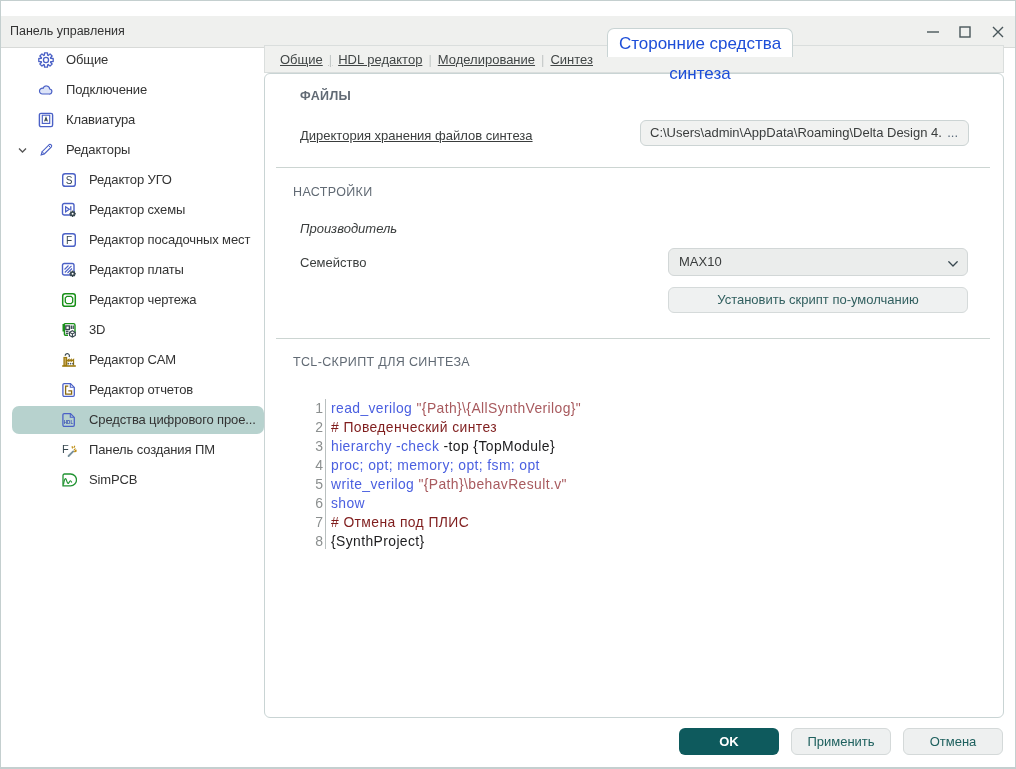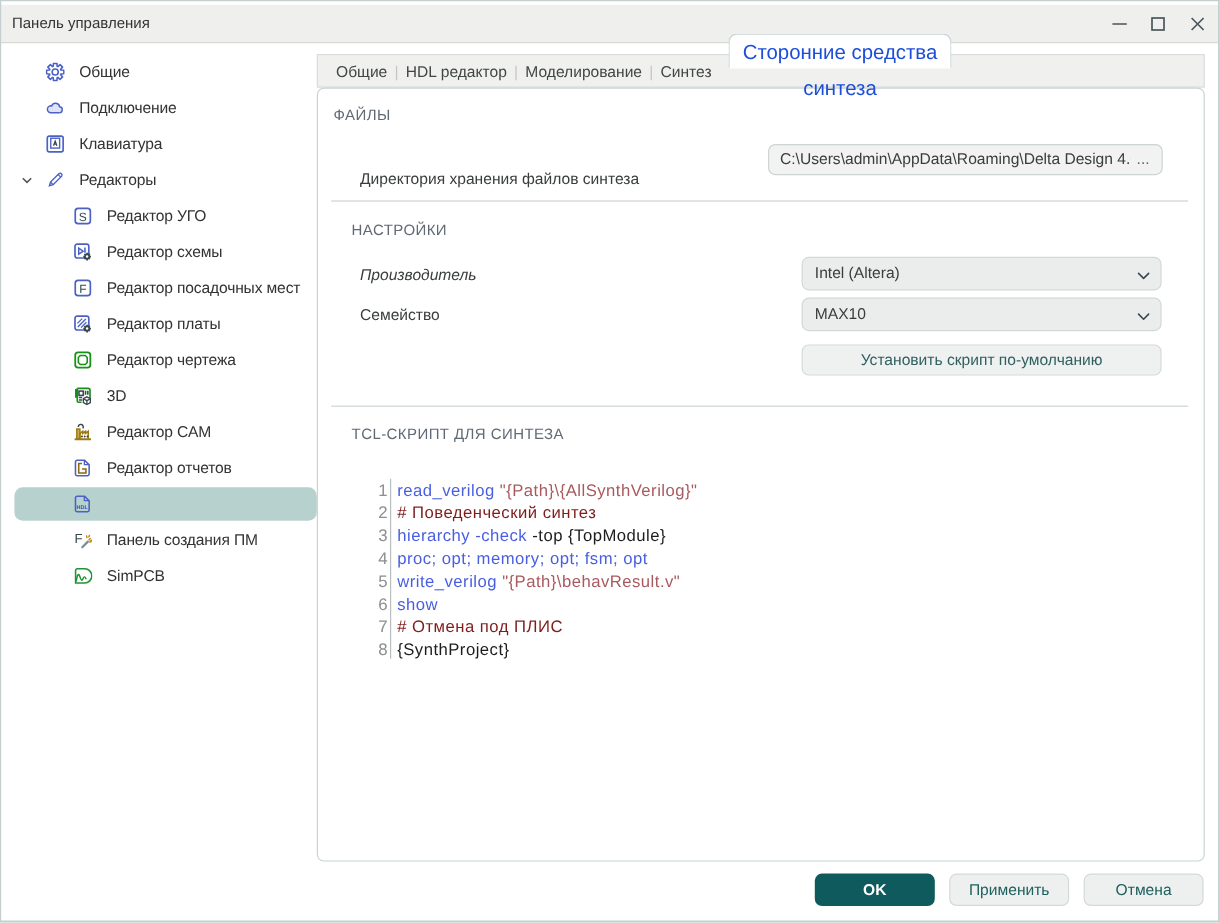--- a/index.html
+++ b/index.html
@@ -1,31 +1,31 @@
 <!DOCTYPE html>
 <html><head>
 <meta charset="utf-8">
 <style>
   html,body{margin:0;padding:0;}
   body{width:1016px;height:769px;position:relative;background:#fff;
        font-family:"Liberation Sans",sans-serif;overflow:hidden;}
   .window{position:absolute;left:0;top:0;width:1016px;height:769px;background:#fff;}
-  .titlebar{position:absolute;left:0;top:4px;width:100%;height:31px;background:#eff0ee;
+  .titlebar{position:absolute;left:0;top:16px;width:100%;height:31px;background:#eff0ee;
             border-bottom:1px solid #d8dad8;}
   .title{position:absolute;left:10px;top:0;line-height:31px;font-size:12.5px;color:#333;}
   .wbtn{position:absolute;top:0;height:31px;}
   
   .row{position:absolute;left:0;height:30px;width:263px;font-size:13px;color:#333;}
   .row .lbl{position:absolute;top:0;line-height:30px;white-space:nowrap;letter-spacing:-0.12px;}
   .icon{position:absolute;top:7px;width:16px;height:16px;}
   .pill{position:absolute;left:12px;top:406px;width:252px;height:28px;background:#b7d2ce;border-radius:7px;}
   
   .strip{position:absolute;left:264px;top:45px;width:740px;height:28px;background:#f0f1ef;
          border:1px solid #dadedd;box-sizing:border-box;}
-  .tabs{position:absolute;left:280px;top:46px;height:20px;line-height:28px;font-size:13px;color:#414646;white-space:nowrap;}
+  .tabs{position:absolute;left:280px;top:46px;height:20px;line-height:28px;font-size:13px;color:#414646;white-space:nowrap;text-decoration:underline;}
   .tabs .sep{color:#c3c8c7;margin:0 6px;}
   .activetab{position:absolute;left:607px;top:28px;width:186px;height:29px;background:#fff;
              border:1px solid #c9d4d4;border-bottom:none;border-radius:7px 7px 0 0;
              box-sizing:border-box;z-index:3;text-align:center;line-height:30px;font-size:17px;color:#1d4ed8;}
   .panel{position:absolute;left:264px;top:73px;width:740px;height:645px;background:#fff;
          border:1px solid #c9d4d4;border-radius:6px;box-sizing:border-box;z-index:1;}
   .hdr{z-index:2;position:absolute;font-size:12.5px;color:#616a74;letter-spacing:.35px;line-height:14px;}
   .flabel{z-index:2;position:absolute;font-size:13px;color:#3a3d3d;}
   .hsep{z-index:2;position:absolute;height:1px;background:#ccd5d2;left:276px;width:714px;}
   .input{z-index:2;position:absolute;left:640px;top:120px;width:329px;height:26px;box-sizing:border-box;
@@ -210,20 +210,21 @@
           <path d="M7.3 4.2 H4.6 v8 h6 v-3.4 H7.3" fill="none" stroke="#8a6a10" stroke-width="1.3"></path>
         </svg>
     <span class="lbl" style="left:89px">Редактор отчетов</span>
   </div>
   <div class="row" style="top:405px;">
     <svg class="icon" style="left:61px" viewBox="0 0 16 16">
           <path d="M3.2 14.4 a1.3 1.3 0 0 1 -1.3 -1.3 V2.9 a1.3 1.3 0 0 1 1.3 -1.3 h6.3 L13.3 5.4 v7.7 a1.3 1.3 0 0 1 -1.3 1.3 z" fill="none" stroke="#4b61c6" stroke-width="1.3"></path>
           <path d="M9.3 1.8 v3.4 h3.6" fill="none" stroke="#4b61c6" stroke-width="1.1"></path>
           <text x="7.5" y="12" text-anchor="middle" font-size="4.6" font-weight="bold" fill="#3a50b0">HDL</text>
         </svg>
+    <span class="lbl" style="left:89px">Средства цифрового прое...</span>
   </div>
   <div class="row" style="top:435px;">
     <svg class="icon" style="left:61px" viewBox="0 0 16 16">
           <text x="1" y="10.5" font-size="11" fill="#37474f">F</text>
           <line x1="7.6" y1="14" x2="12.2" y2="9.4" stroke="#78909c" stroke-width="1.9" stroke-linecap="round"></line>
           <g stroke="#c09018" stroke-width="1.2" stroke-linecap="round">
             <line x1="13.2" y1="7.8" x2="14.2" y2="6.8"></line>
             <line x1="13.6" y1="9.6" x2="15" y2="9.4"></line>
             <line x1="11.4" y1="6" x2="11.2" y2="4.6"></line>
             <line x1="13" y1="5.4" x2="13.6" y2="4.2"></line>
@@ -239,36 +240,30 @@
         </svg>
     <span class="lbl" style="left:89px">SimPCB</span>
   </div>
   </div>
 
   <div class="strip"></div>
   <div class="tabs">Общие<span class="sep">|</span>HDL редактор<span class="sep">|</span>Моделирование<span class="sep">|</span>Синтез</div>
   <div class="activetab">Сторонние средства синтеза</div>
   <div class="panel"></div>
 
-  <div class="hdr" style="left:278px;top:89px;">ФАЙЛЫ</div>
-  <div class="flabel" style="left:300px;top:141px;">Директория хранения файлов синтеза</div>
+  <div class="hdr" style="left:300px;top:89px;font-weight:bold;">ФАЙЛЫ</div>
+  <div class="flabel" style="left:300px;top:128px;text-decoration:underline;">Директория хранения файлов синтеза</div>
   <div class="input">
       <span class="txt">C:\Users\admin\AppData\Roaming\Delta Design 4.0</span>
       <span class="dots">...</span>
     </div>
   <div class="hsep" style="top:167px;"></div>
   <div class="hdr" style="left:293px;top:185px;">НАСТРОЙКИ</div>
   <div class="flabel" style="left:300px;top:221px;font-style:italic;">Производитель</div>
   <div class="flabel" style="left:300px;top:255px;">Семейство</div>
-  <div class="select" style="top:214px;">
-      <span class="txt">Intel (Altera)</span>
-    <svg width="12" height="12" viewBox="0 0 12 12">
-        <path d="M1.8 3.8 L6 8 L10.2 3.8" fill="none" stroke="#37474f" stroke-width="1.3" stroke-linecap="round" stroke-linejoin="round"></path>
-      </svg>
-  </div>
   <div class="select" style="top:248px;">
       <span class="txt">MAX10</span>
     <svg width="12" height="12" viewBox="0 0 12 12">
         <path d="M1.8 3.8 L6 8 L10.2 3.8" fill="none" stroke="#37474f" stroke-width="1.3" stroke-linecap="round" stroke-linejoin="round"></path>
       </svg>
   </div>
   <div class="btn2">Установить скрипт по-умолчанию</div>
   <div class="hsep" style="top:338px;"></div>
   <div class="hdr" style="left:293px;top:355px;">TCL-СКРИПТ ДЛЯ СИНТЕЗА</div>
   <div class="vline"></div>

